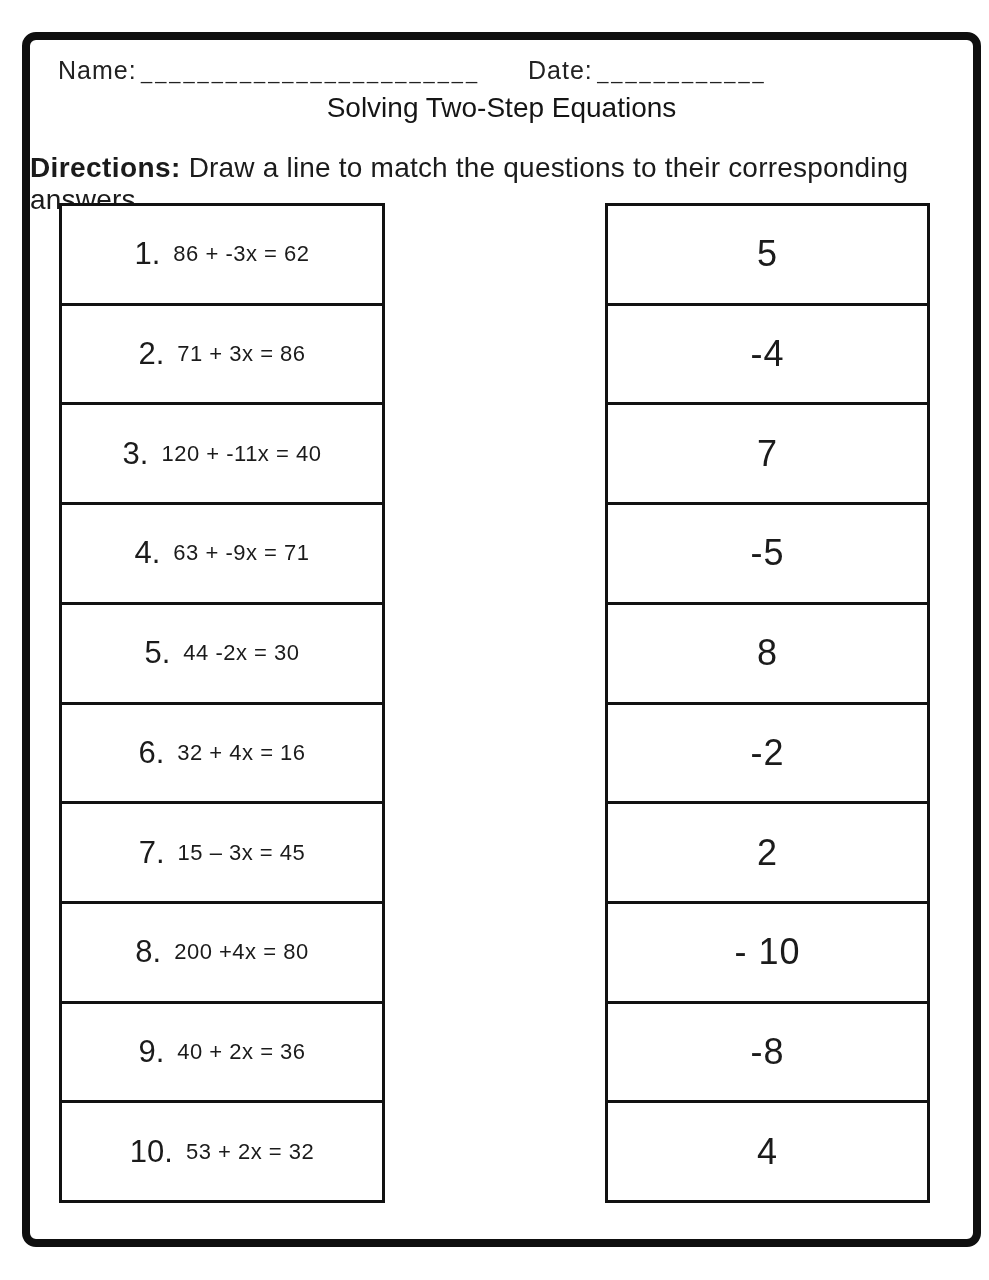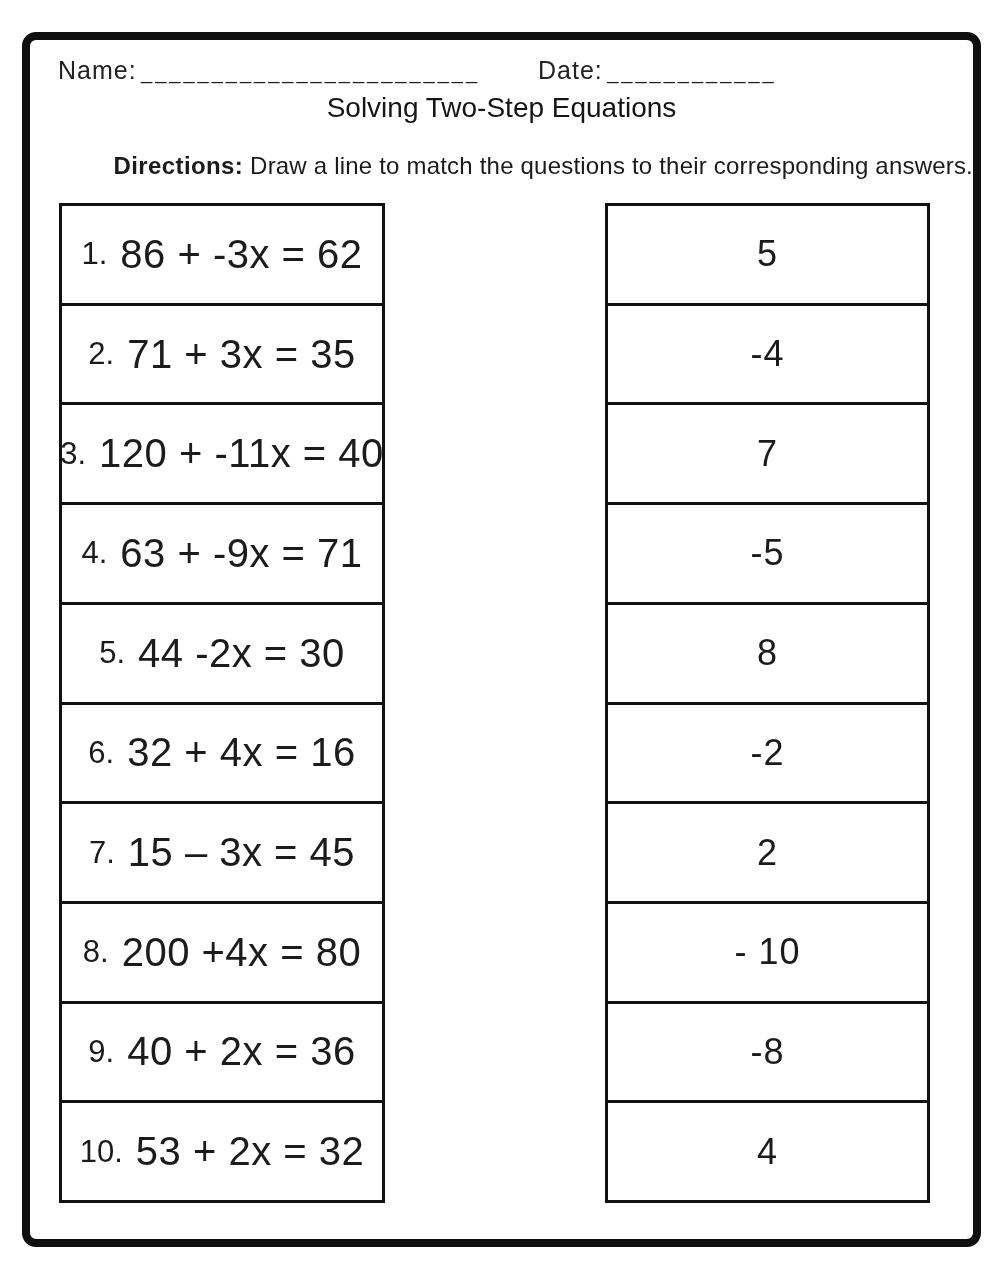--- a/index.html
+++ b/index.html
@@ -30,37 +30,37 @@
     letter-spacing: 1px;
     color: #222222;
   }
   .fill-line {
     font-size: 20px;
     letter-spacing: 3px;
     color: #222222;
     white-space: nowrap;
   }
   .name-group { position: absolute; left: 0; top: 0; }
-  .date-group { position: absolute; left: 470px; top: 0; margin-left: 10px; }
+  .date-group { position: absolute; left: 470px; top: 0; }
   .title {
     position: absolute;
     left: 0; top: 52px;
     width: 100%;
     text-align: center;
     font-size: 28px;
     font-weight: 400;
     letter-spacing: 0px;
     color: #151515;
   }
   .directions {
     position: absolute;
     left: 0; top: 112px;
     width: 100%;
-    text-align: right;
-    font-size: 24px;
+    text-align: left;
+    font-size: 28px;
     color: #1b1b1b;
     letter-spacing: 0.2px;
   }
   .directions b { font-weight: 700; letter-spacing: 0.4px; }
   .match-table {
     position: absolute;
     top: 163px;
     height: 1000px;
     border: 3px solid #111111;
     background: #ffffff;
@@ -73,21 +73,21 @@
     flex: 1;
     border-bottom: 3px solid #111111;
     display: flex;
     align-items: center;
     justify-content: center;
     gap: 13px;
     white-space: nowrap;
   }
   .match-row:last-child { border-bottom: none; }
   .q-num { font-size: 31px; color: #1b1b1b; }
-  .q-eq  { font-size: 40px; color: #1b1b1b; letter-spacing: 0.5px; }
+  .q-eq  { font-size: 22px; color: #1b1b1b; letter-spacing: 0.5px; }
   .a-val { font-size: 36px; color: #1b1b1b; letter-spacing: 1px; }
 </style>
 </head>
 <body>
 
 <div class="frame">
 
   <div class="header-row">
     <div class="name-group">
       <span class="field-label">Name:</span>
@@ -106,21 +106,21 @@
     <span>Draw a line to match the questions to their corresponding answers.</span>
   </div>
 
   <div class="match-table questions-table">
     <div class="match-row">
       <span class="q-num">1.</span>
       <span class="q-eq">86 + -3x = 62</span>
     </div>
     <div class="match-row">
       <span class="q-num">2.</span>
-      <span class="q-eq">71 + 3x = 35</span>
+      <span class="q-eq">71 + 3x = 86</span>
     </div>
     <div class="match-row">
       <span class="q-num">3.</span>
       <span class="q-eq">120 + -11x = 40</span>
     </div>
     <div class="match-row">
       <span class="q-num">4.</span>
       <span class="q-eq">63 + -9x = 71</span>
     </div>
     <div class="match-row">

